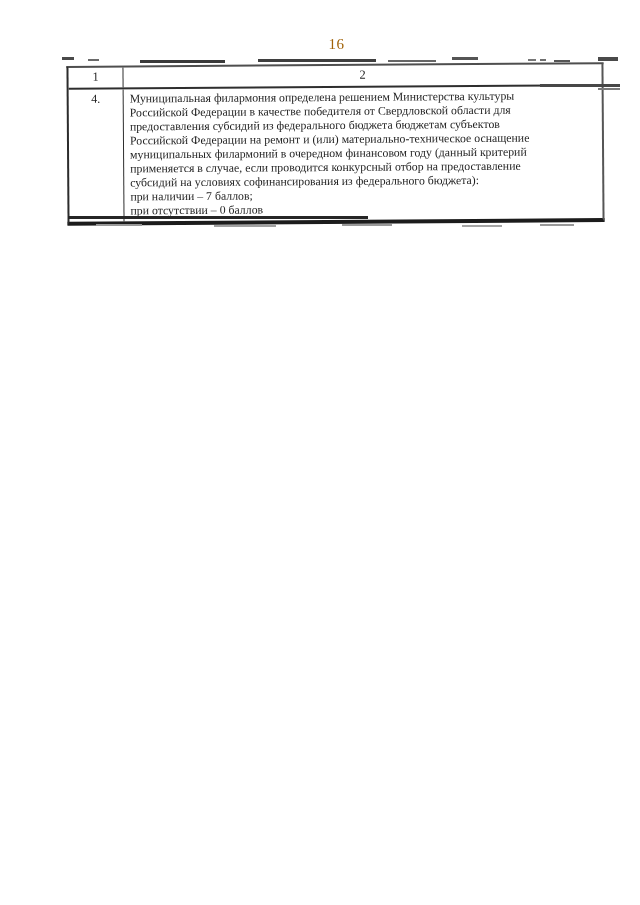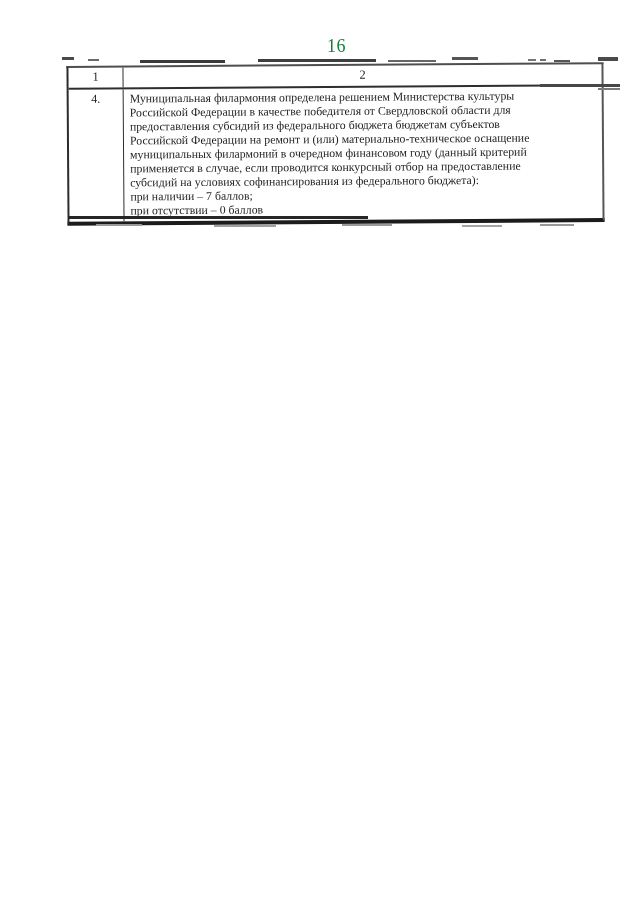--- a/index.html
+++ b/index.html
@@ -15,23 +15,23 @@
     font-family: "Liberation Serif", serif;
     color: #1f1f1f;
     overflow: hidden;
   }
   .page-number {
     position: absolute;
     top: 36px;
     left: 68px;
     width: 537px;
     text-align: center;
-    font-size: 18px;
+    font-size: 15px;
     letter-spacing: 0.5px;
-    color: #15803d;
+    color: #a16207;
   }
   .doc-table {
     position: absolute;
     left: 67px;
     top: 64px;
     width: 537px;
     box-sizing: border-box;
     border-left: 2px solid #2c2c2c;
     border-top: 2px solid #4e4e4e;
     border-right: 2px solid #565656;

